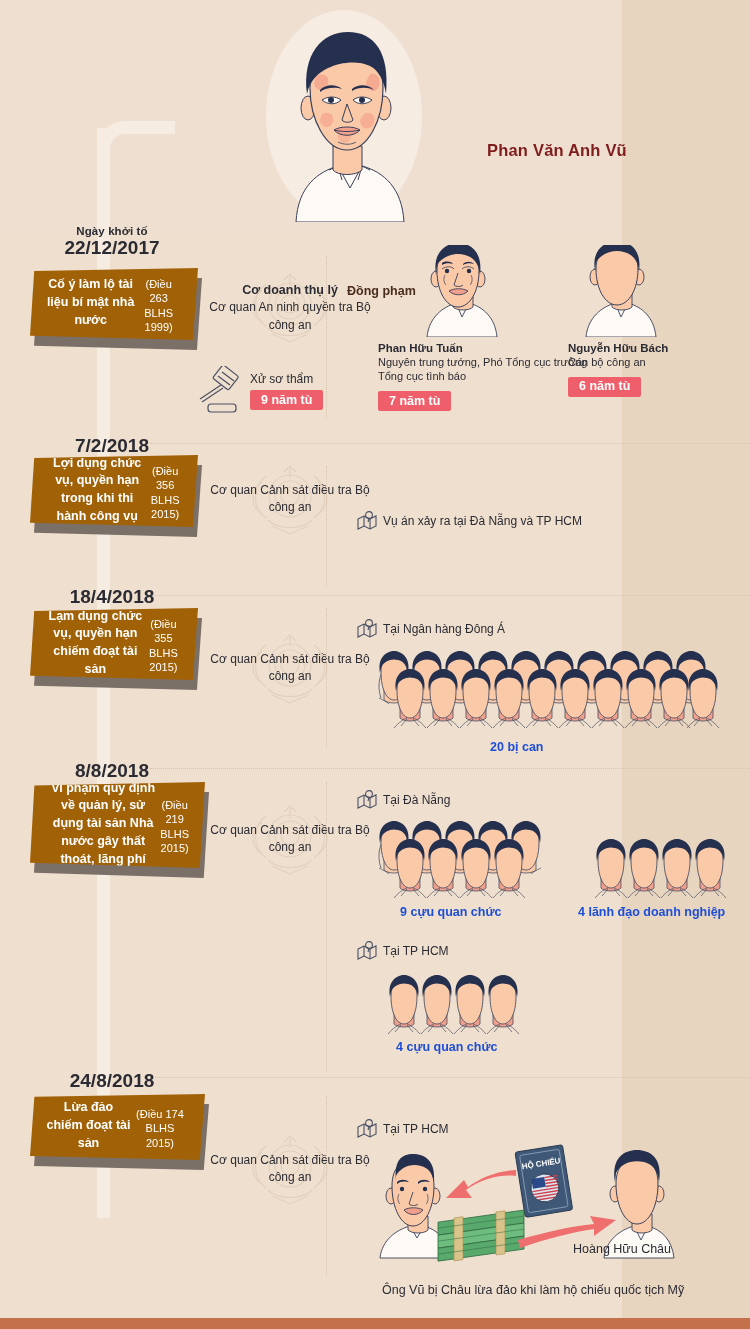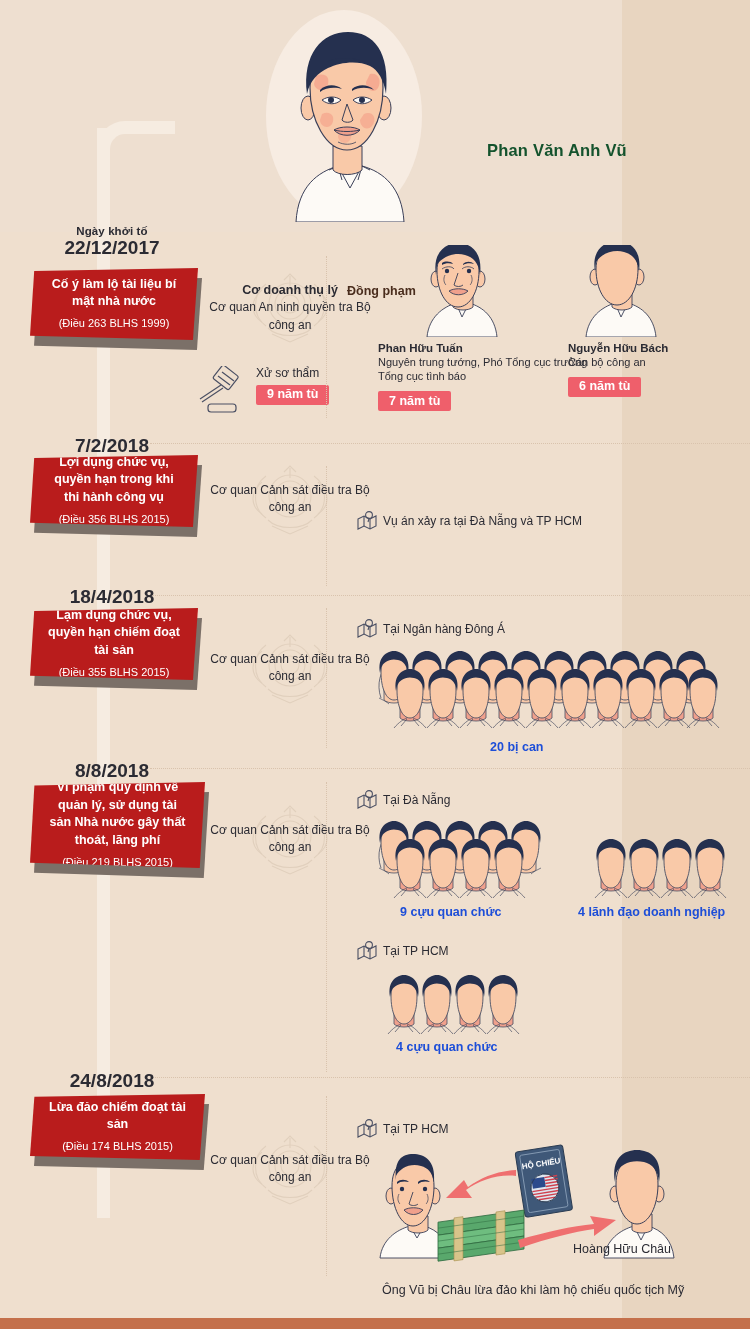--- a/index.html
+++ b/index.html
@@ -44,21 +44,21 @@
   .portrait-wrap{
     position:absolute;left:266px;top:10px;width:156px;height:212px;
   }
   .portrait-oval{
     position:absolute;inset:0;
     background:#f7ece2;border-radius:50% 50% 50% 50%;
   }
   .portrait-svg{position:absolute;left:0;top:0;}
   .hero-name{
     position:absolute;left:487px;top:141px;
-    font-size:16.5px;font-weight:bold;color:#14532d;
+    font-size:16.5px;font-weight:bold;color:#7f1d1d;
     letter-spacing:.2px;white-space:nowrap;
   }
   .divider{
     position:absolute;left:150px;width:600px;height:0;
     border-top:1.6px dotted #d9c3ad;
   }
   .vdivider{
     position:absolute;width:0;
     border-left:1.6px dotted #d9c3ad;
   }
@@ -74,24 +74,24 @@
     position:absolute;
   }
   .banner-shadow{
     position:absolute;left:4px;top:10px;width:100%;height:100%;
     background:#7b7068;
     -webkit-clip-path:polygon(2.5% 4%,100% 0%,97% 100%,0% 94%);
     clip-path:polygon(2.5% 4%,100% 0%,97% 100%,0% 94%);
   }
   .banner-face{
     position:absolute;left:0;top:0;width:100%;height:100%;
-    background:#b91c1c;
+    background:#a16207;
     -webkit-clip-path:polygon(2.5% 4%,100% 0%,97% 100%,0% 94%);
     clip-path:polygon(2.5% 4%,100% 0%,97% 100%,0% 94%);
-    display:flex;flex-direction:column;align-items:center;justify-content:center;
+    display:flex;flex-direction:row;align-items:center;justify-content:center;
     color:#fff;text-align:center;padding:4px 16px 6px 16px;
   }
   .banner-title{font-size:12.5px;font-weight:bold;line-height:1.42;}
   .banner-art{font-size:11px;font-weight:normal;margin-top:5px;line-height:1.3;}
   
   .agency{
     position:absolute;text-align:center;width:180px;
   }
   .agency-emblem{
     position:absolute;left:50%;top:50%;
@@ -120,21 +120,21 @@
   .person-name{font-size:11.5px;font-weight:bold;color:#2b2b33;white-space:nowrap;}
   .person-role{font-size:11px;color:#2b2b33;line-height:1.3;margin-top:1px;}
   .count-label{
     position:absolute;font-size:12.5px;font-weight:bold;color:#1d4ed8;
     white-space:nowrap;text-align:center;
   }
   .sentence-note{
     position:absolute;font-size:12px;color:#2b2b33;white-space:nowrap;
   }
   .crowd{position:absolute;}
-  .gavel-block{position:absolute;display:flex;align-items:flex-start;gap:8px;}
+  .gavel-block{position:absolute;display:flex;align-items:center;gap:2px;}
   .gavel-txt{font-size:12px;color:#2b2b33;white-space:nowrap;}
 </style>
 </head>
 <body>
 
 <div class="page">
 
   <div class="bg-top"></div>
   <div class="bg-right"></div>
 

